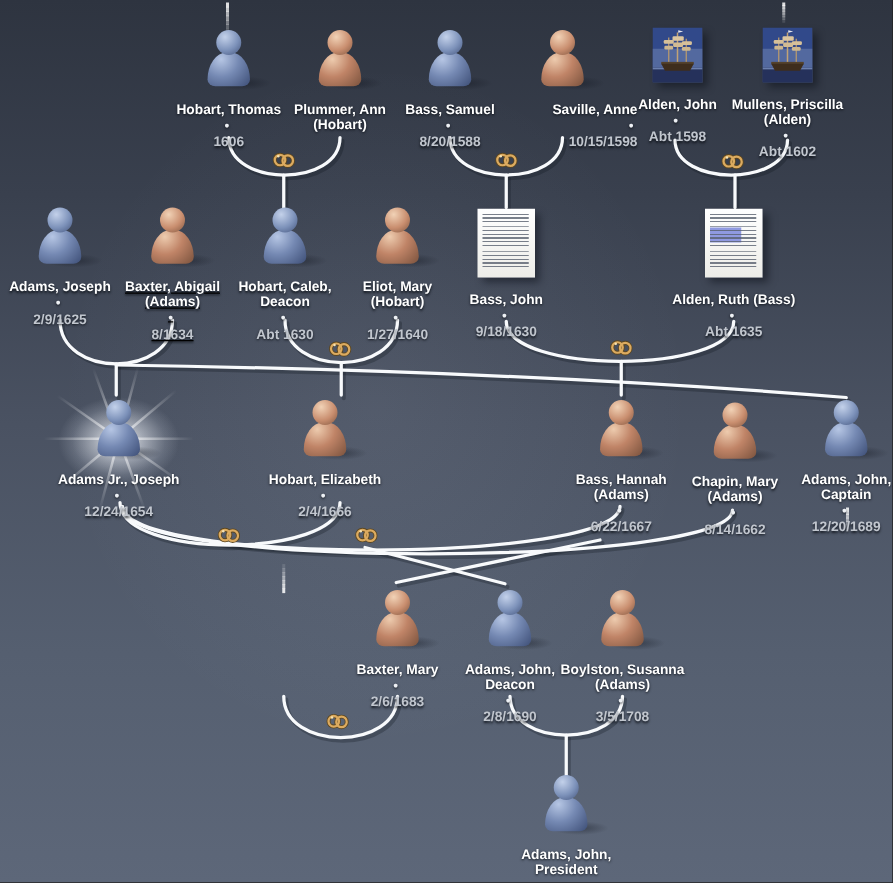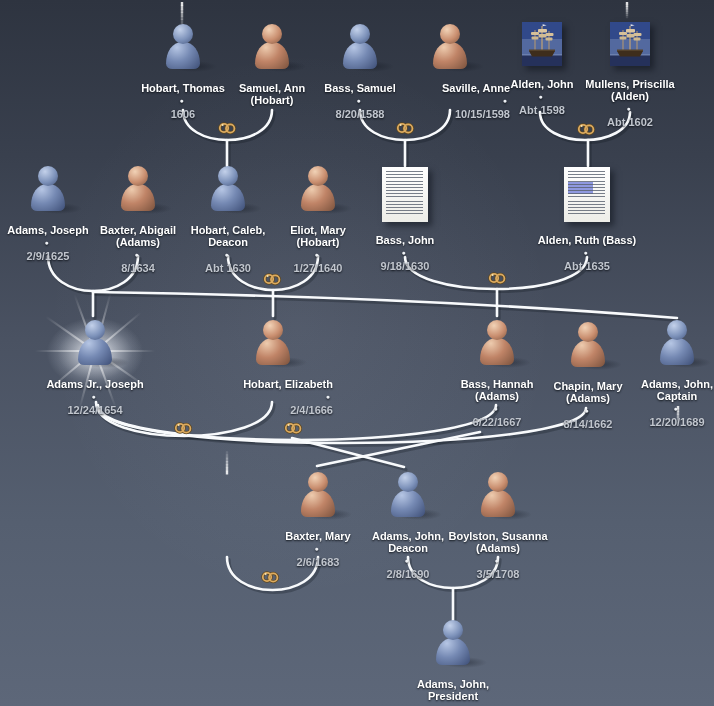--- a/index.html
+++ b/index.html
@@ -214,21 +214,21 @@
     <div class="person" style="left: 272px; top: 26px;">
       <div class="icon-wrap">
         <div class="fig f">
           <div class="fig-shadow"></div>
           <div class="body"></div>
           <div class="head"></div>
         </div>
       </div>
       <div class="plabel">
         <div class="pname">
-          <div>Samuel, Ann</div>
+          <div>Plummer, Ann</div>
           <div>(Hobart)</div>
         </div>
       </div>
     </div>
     <div class="person" style="left: 360px; top: 26px;">
       <div class="icon-wrap">
         <div class="fig m">
           <div class="fig-shadow"></div>
           <div class="body"></div>
           <div class="head"></div>
@@ -321,21 +321,21 @@
           <div class="head"></div>
         </div>
       </div>
       <div class="plabel">
         <div class="pname">
           <div>Adams, Joseph</div>
         </div>
         <div class="pdate"><div class="bullet">●</div><span>2/9/1625</span></div>
       </div>
     </div>
-    <div class="person" style="left: 138px; top: 168px;">
+    <div class="person" style="left: 138px; top: 168px; text-decoration: underline;">
       <div class="icon-wrap">
         <div class="fig f">
           <div class="fig-shadow"></div>
           <div class="body"></div>
           <div class="head"></div>
         </div>
       </div>
       <div class="plabel">
         <div class="pname">
           <div>Baxter, Abigail</div>
@@ -422,21 +422,21 @@
           <div class="head"></div>
         </div>
       </div>
       <div class="plabel">
         <div class="pname">
           <div>Adams Jr., Joseph</div>
         </div>
         <div class="pdate"><div class="bullet">●</div><span>12/24/1654</span></div>
       </div>
     </div>
-    <div class="person" style="left: 273px; top: 322px; text-align: right;">
+    <div class="person" style="left: 260px; top: 322px;">
       <div class="icon-wrap">
         <div class="fig f">
           <div class="fig-shadow"></div>
           <div class="body"></div>
           <div class="head"></div>
         </div>
       </div>
       <div class="plabel">
         <div class="pname">
           <div>Hobart, Elizabeth</div>

